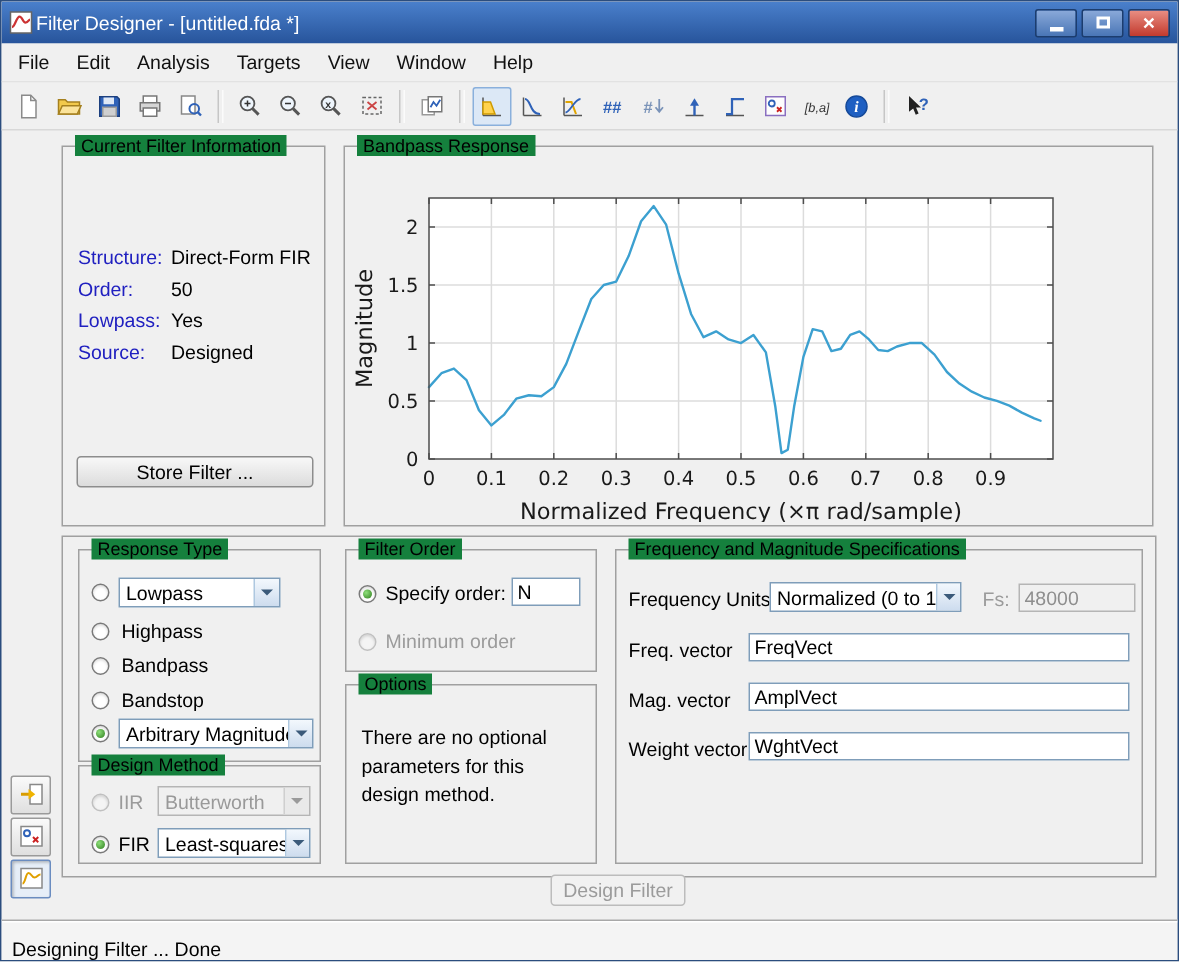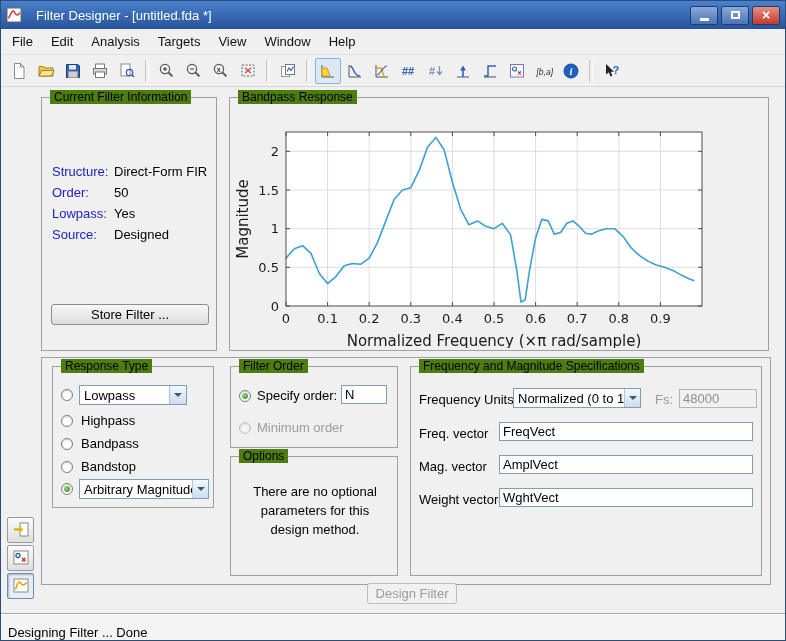--- a/index.html
+++ b/index.html
@@ -1,19 +1,19 @@
 <!DOCTYPE html>
 <html><head>
 <meta charset="utf-8">
 <style>
   html,body { margin:0; padding:0; background:#fff; font-family:"Liberation Sans", sans-serif; }
   .window { position:relative; width:786px; height:641px; background:#f0f0f0; border:1px solid #2b4d7e; box-sizing:border-box; overflow:hidden; }
 
   
-  .titlebar { position:absolute; left:0; top:0; width:100%; height:28px; background:linear-gradient(#4a80cc,#27549b); display:flex; align-items:center; padding:0 5px; box-sizing:border-box; gap:14px; }
+  .titlebar { position:absolute; left:0; top:0; width:100%; height:28px; background:linear-gradient(#4a80cc,#27549b); display:flex; align-items:center; padding:0 5px; box-sizing:border-box; gap:2px; }
   .title-text { color:#fff; font-size:13px; flex:1; white-space:nowrap; overflow:hidden; }
   .win-controls { display:flex; gap:3px; }
   .winbtn { width:28px; height:19px; border-radius:2px; border:1px solid #1c3d6e; display:flex; align-items:center; justify-content:center; padding:0; cursor:default; }
   .winbtn.minmax { background:linear-gradient(#8aa9d9,#4a76b6); }
   .winbtn.close { background:linear-gradient(#e98e83,#c23a2d); color:#fff; font-size:14px; font-weight:bold; line-height:1; }
   .glyph-min { display:block; width:9px; height:3px; background:#fff; margin-top:8px; }
   .glyph-max { display:block; width:9px; height:8px; border:2px solid #fff; box-sizing:border-box; }
   .app-icon svg { display:block; }
 
   
@@ -24,21 +24,21 @@
   .toolbar { position:absolute; left:0; top:54px; width:100%; height:32px; background:#f0f0f0; border-bottom:1px solid #d8d8d8; display:flex; align-items:center; padding:0 5px; box-sizing:border-box; gap:1px; }
   .tbtn { width:26px; height:26px; background:transparent; border:1px solid transparent; border-radius:2px; display:flex; align-items:center; justify-content:center; padding:0; }
   .tbtn.pressed { background:#dce8f6; border:1px solid #8ab0dc; }
   .tbtn svg { display:block; }
   .tsep { width:2px; height:22px; border-left:1px solid #c6c6c6; border-right:1px solid #fbfbfb; margin:0 4px; }
 
   
   .content { position:absolute; left:0; top:86px; width:786px; height:527px; }
 
   .groupbox { position:absolute; border:1px solid #a0a0a0; box-sizing:border-box; }
-  .gb-title { position:absolute; top:-8px; left:8px; background:#4d7c0f; padding:0 4px; font-size:12px; color:#000; white-space:nowrap; }
+  .gb-title { position:absolute; top:-8px; left:8px; background:#15803d; padding:0 4px; font-size:12px; color:#000; white-space:nowrap; }
 
   .lbl { position:absolute; font-size:13px; color:#000; white-space:nowrap; }
   .lbl.blue { color:#2020c0; }
   .lbl.disabled { color:#9b9b9b; }
 
   .btn { position:absolute; height:21px; font-size:13px; font-family:inherit; color:#000; background:linear-gradient(#f8f8f8,#dcdcdc); border:1px solid #8d8d8d; border-radius:3px; padding:0; }
   .btn.disabled { color:#9b9b9b; background:#f1f1f1; border-color:#bcbcbc; }
 
   .tfield { position:absolute; height:17px; border:1px solid #7f9db9; background:#fff; font-size:13px; font-family:inherit; padding:0 3px; box-sizing:content-box; }
   .tfield.disabled { background:#f0f0f0; color:#8e8e8e; border-color:#b5b5b5; }
@@ -395,31 +395,46 @@
         <span class="lbl" style="left:28px; top:69px;">Bandpass</span>
         <span class="radio" style="left:8px; top:94px;"></span>
         <span class="lbl" style="left:28px; top:92px;">Bandstop</span>
         <span class="radio checked" style="left:8px; top:116px;"></span>
         <div class="combo" style="left:26px; top:112px; width:130px;">
           <span class="combo-text">Arbitrary Magnitude</span>
           <span class="combo-arrow"></span>
         </div>
       </div>
 
+      <div class="groupbox" style="left:10px; top:152px; width:162px; height:66px;">
+        <span class="gb-title">Design Method</span>
+        <span class="radio disabled" style="left:8px; top:18px;"></span>
+        <span class="lbl disabled" style="left:26px; top:16px;">IIR</span>
+        <div class="combo disabled" style="left:52px; top:13px; width:102px;">
+          <span class="combo-text">Butterworth</span>
+          <span class="combo-arrow"></span>
+        </div>
+        <span class="radio checked" style="left:8px; top:46px;"></span>
+        <span class="lbl" style="left:26px; top:44px;">FIR</span>
+        <div class="combo" style="left:52px; top:41px; width:102px;">
+          <span class="combo-text">Least-squares</span>
+          <span class="combo-arrow"></span>
+        </div>
+      </div>
 
       <div class="groupbox" style="left:188px; top:8px; width:168px; height:82px;">
         <span class="gb-title">Filter Order</span>
         <span class="radio checked" style="left:8px; top:23px;"></span>
         <span class="lbl" style="left:26px; top:21px;">Specify order:</span>
         <input class="tfield" style="left: 110px; top: 18px; width: 38px;" value="N">
         <span class="radio disabled" style="left:8px; top:55px;"></span>
         <span class="lbl disabled" style="left:26px; top:53px;">Minimum order</span>
       </div>
 
-      <div class="groupbox" style="left:188px; top:98px; width:168px; height:120px;text-align:center;">
+      <div class="groupbox" style="left:188px; top:98px; width:168px; height:120px;">
         <span class="gb-title">Options</span>
         <div class="options-text">There are no optional parameters for this design method.</div>
       </div>
 
       <div class="groupbox" style="left:368px; top:8px; width:352px; height:210px;">
         <span class="gb-title">Frequency and Magnitude Specifications</span>
         <span class="lbl" style="left:8px; top:25px;">Frequency Units</span>
         <div class="combo" style="left:102px; top:21px; width:128px;">
           <span class="combo-text">Normalized (0 to 1)</span>
           <span class="combo-arrow"></span>

